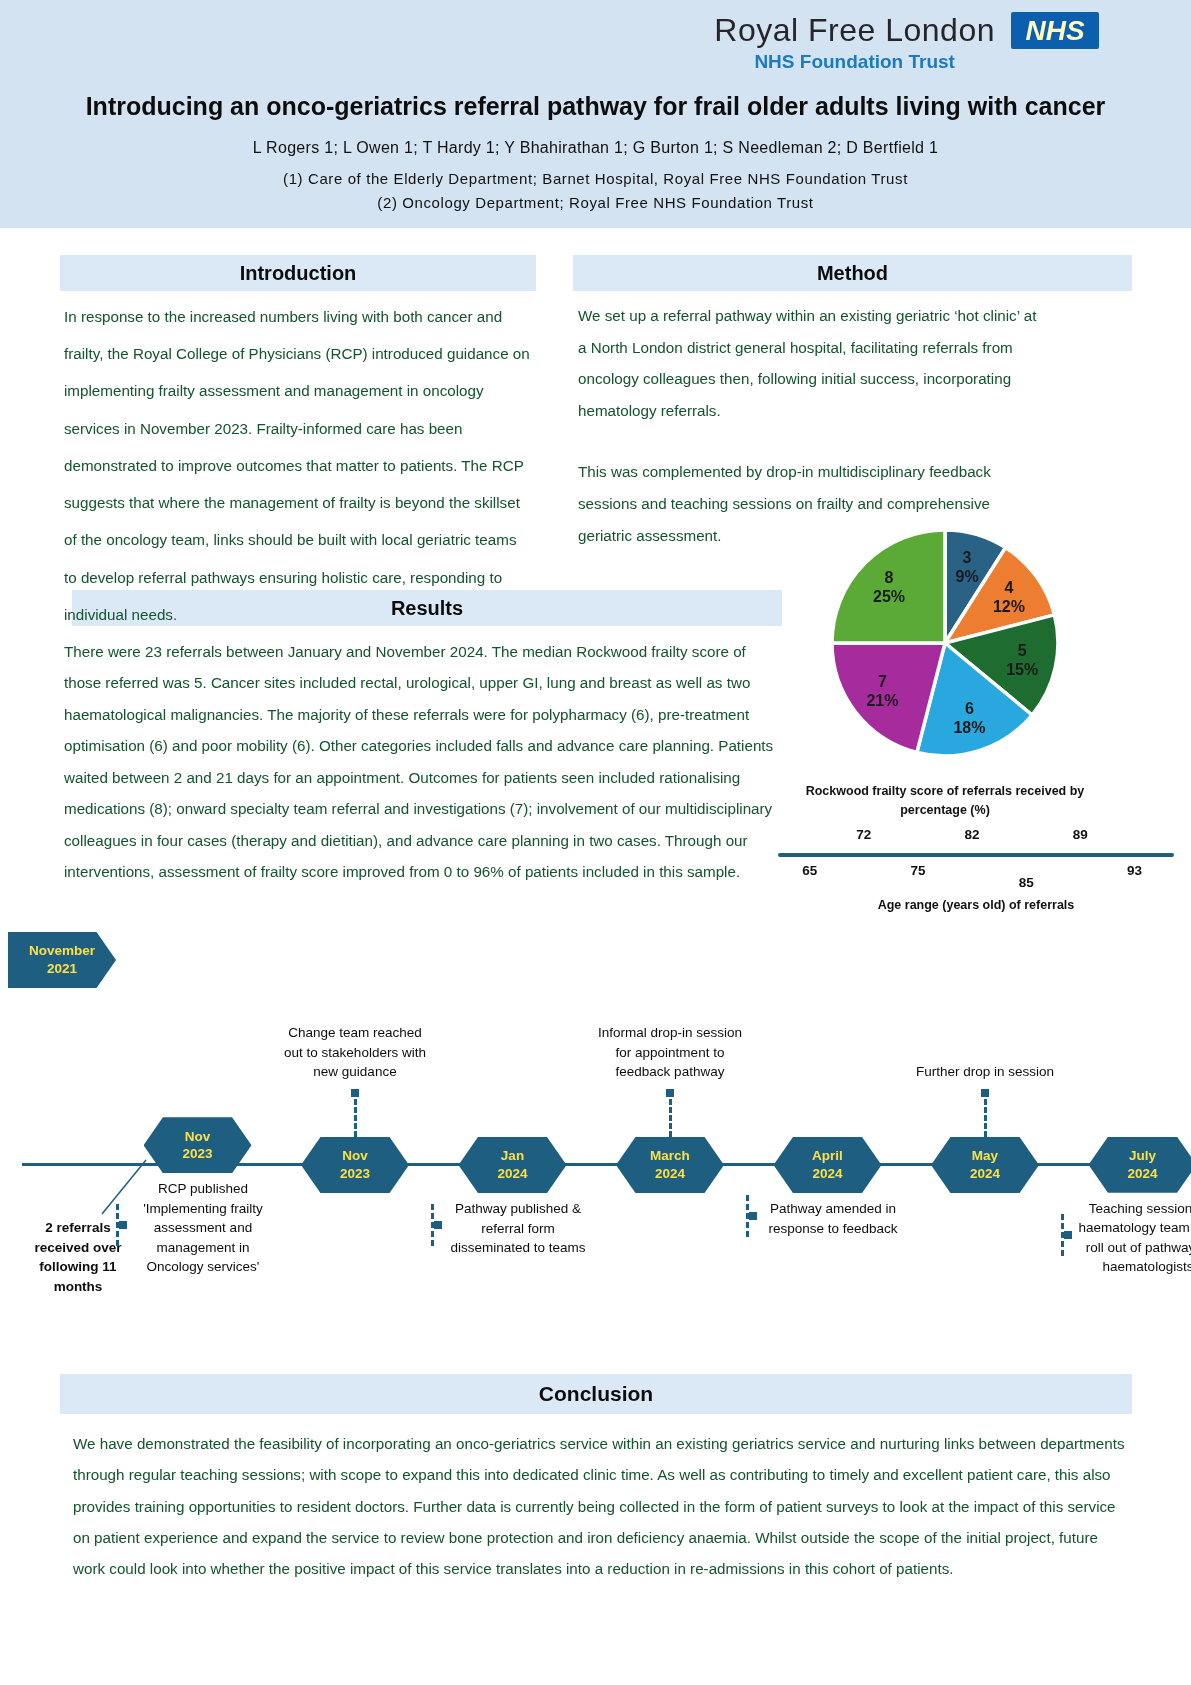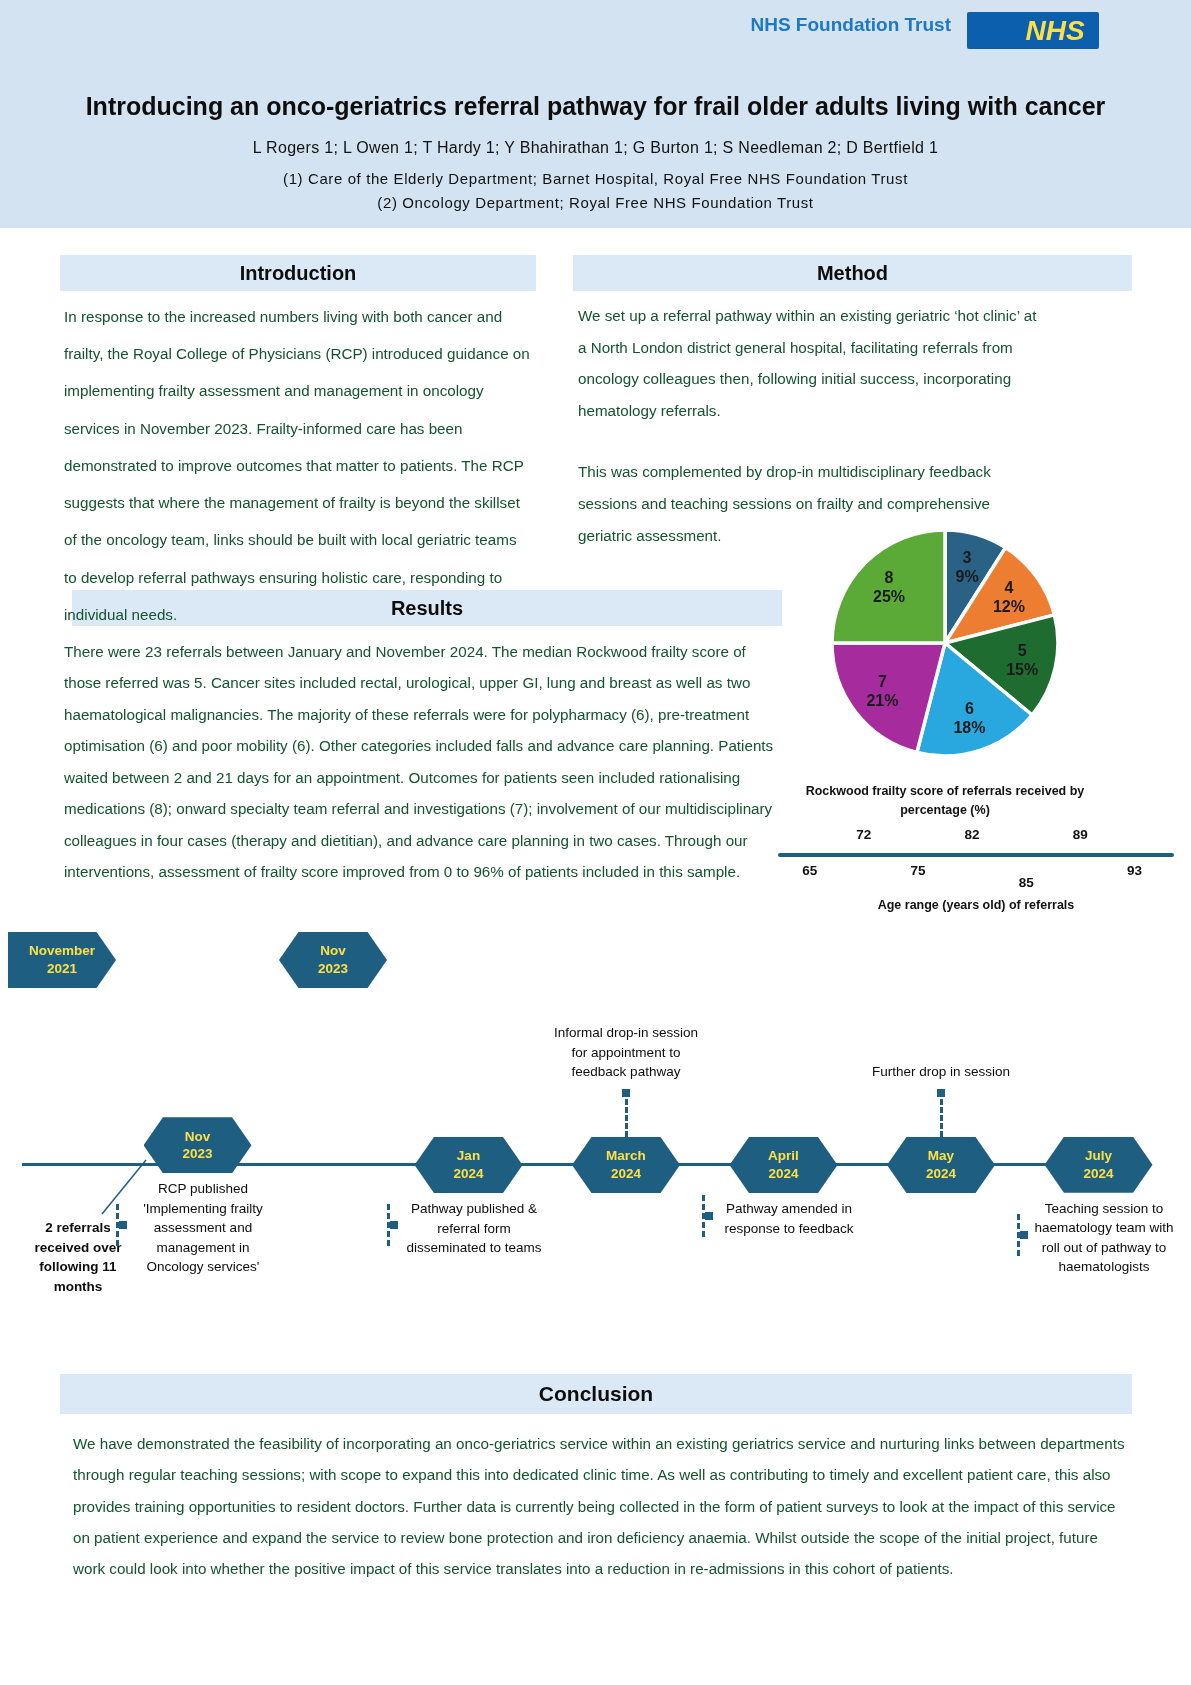--- a/index.html
+++ b/index.html
@@ -14,22 +14,22 @@
   .poster{
     position:relative;width:1191px;height:1685px;background:#ffffff;
     font-family:"Liberation Sans", sans-serif;color:var(--ink);overflow:hidden;
   }
   
   .banner{position:absolute;left:0;top:0;width:1191px;height:228px;background:var(--banner-bg);}
   .logo-block{position:absolute;top:12px;right:92px;display:flex;gap:16px;align-items:flex-start;}
   .org{text-align:center;}
   .org-name{font-size:32px;color:#26262a;letter-spacing:.5px;line-height:1.15;}
   .org-sub{font-size:19px;color:var(--trust-blue);font-weight:600;margin-top:2px;}
-  .nhs-box{width:88px;height:37px;background:var(--nhs-blue);color:#fde047;font-style:italic;
-    font-weight:bold;font-size:28px;display:flex;align-items:center;justify-content:center;border-radius:2px;padding-left:44px;}
+  .nhs-box{width:88px;height:37px;background:var(--nhs-blue);color:#fef9c3;font-style:italic;
+    font-weight:bold;font-size:28px;display:flex;align-items:center;justify-content:center;border-radius:2px;}
   .poster-title{position:absolute;top:92px;left:0;width:100%;text-align:center;font-weight:bold;font-size:25px;color:#0d0d0d;}
   .poster-authors{position:absolute;top:139px;left:0;width:100%;text-align:center;font-size:16px;letter-spacing:.3px;}
   .affil{position:absolute;left:0;width:100%;text-align:center;font-size:15px;letter-spacing:.6px;}
   .affil-1{top:170px;} .affil-2{top:194px;}
   
   .sec-bar{position:absolute;background:var(--bar-bg);display:flex;align-items:center;justify-content:center;
     font-weight:bold;font-size:20px;color:#0d0d0d;}
   .bar-intro{left:60px;top:255px;width:476px;height:36px;}
   .bar-method{left:573px;top:255px;width:559px;height:36px;}
   .bar-results{left:72px;top:590px;width:710px;height:36px;}
@@ -73,20 +73,21 @@
   .annotation-line{position:absolute;left:96px;top:1156px;width:56px;height:62px;}
 </style>
 </head>
 <body>
 
 <div class="poster">
 
   <div class="banner">
     <div class="logo-block">
       <div class="org">
+        <div class="org-name">Royal Free London</div>
         <div class="org-sub">NHS Foundation Trust</div>
       </div>
       <div class="nhs-box">NHS</div>
     </div>
     <div class="poster-title">Introducing an onco-geriatrics referral pathway for frail older adults living with cancer</div>
     <div class="poster-authors">L Rogers 1; L Owen 1; T Hardy 1;  Y Bhahirathan 1; G Burton 1; S Needleman 2; D Bertfield 1</div>
     <div class="affil affil-1">(1) Care of the Elderly Department; Barnet Hospital, Royal Free NHS Foundation Trust</div>
     <div class="affil affil-2">(2) Oncology Department; Royal Free NHS Foundation Trust</div>
   </div>
 
@@ -145,20 +146,25 @@
           <span>Nov</span>
           <span>2023</span>
         </div>
         <div class="tl-bottom">
           <div class="tl-dash"></div>
           <div class="tl-square"></div>
           <div class="tl-label">RCP published 'Implementing frailty assessment and management in Oncology services'</div>
         </div>
       </div>
       <div class="tl-col">
+        <div class="tl-top">
+          <div class="tl-label">Change team reached out to stakeholders with new guidance</div>
+          <div class="tl-square"></div>
+          <div class="tl-dash"></div>
+        </div>
         <div class="tl-node">
           <span>Nov</span>
           <span>2023</span>
         </div>
       </div>
       <div class="tl-col">
         <div class="tl-top"></div>
         <div class="tl-node">
           <span>Jan</span>
           <span>2024</span>

